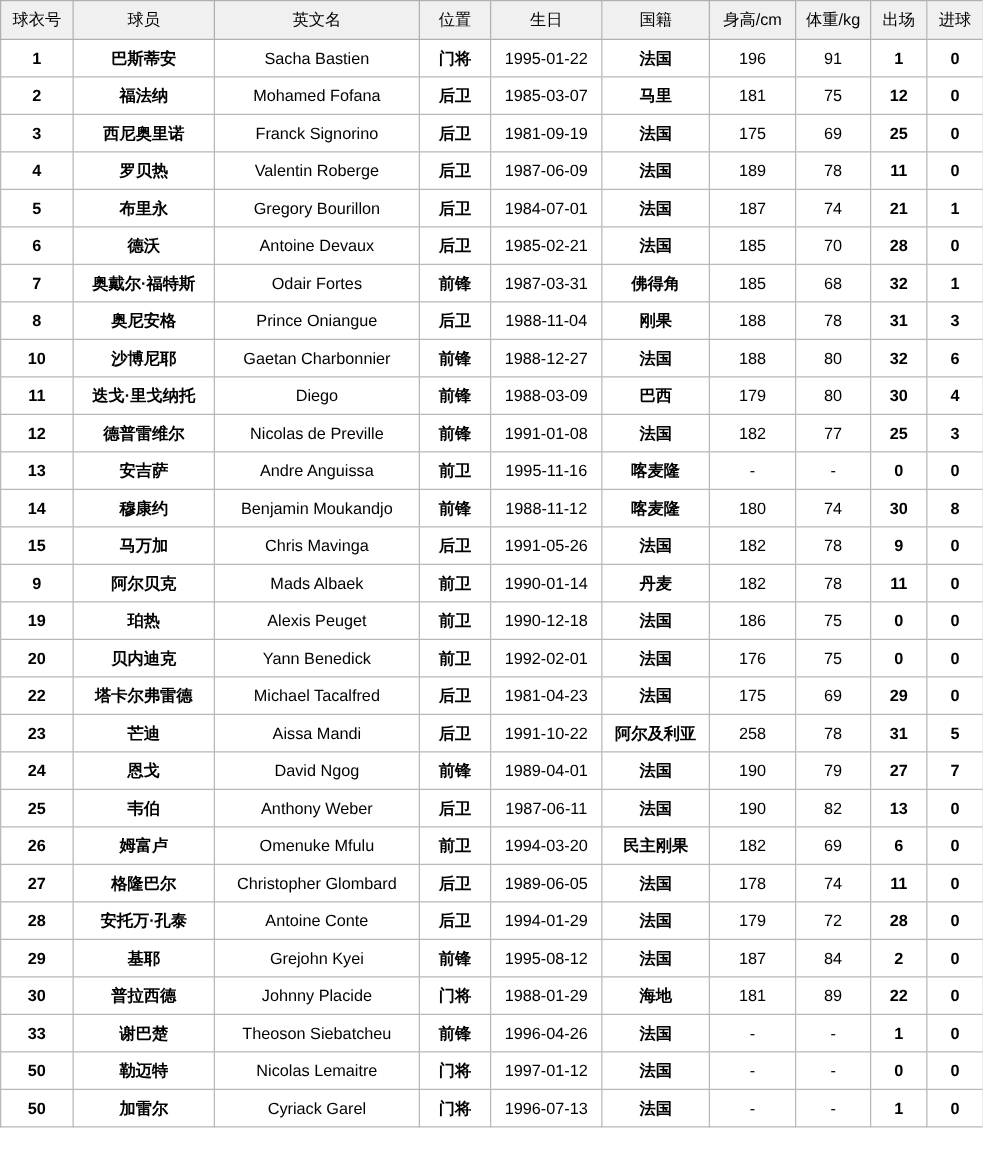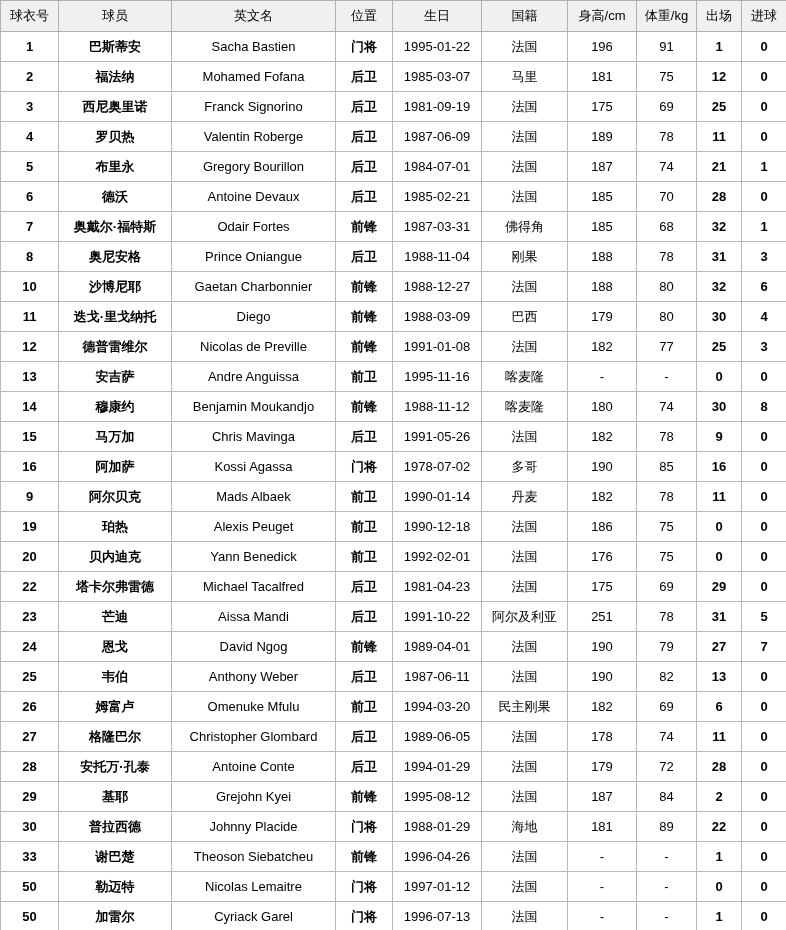--- a/index.html
+++ b/index.html
@@ -45,21 +45,21 @@
   }
   table.roster tbody td {
     background: #ffffff;
     font-size: 13px;
   }
   td.col-num { font-weight: bold; }
   td.col-cn  { font-weight: bold; margin-top: 20px; }
   td.col-en  { font-weight: normal; }
   td.col-pos { font-weight: bold; }
   td.col-dob { font-weight: normal; }
-  td.col-nat { font-weight: normal; }
+  td.col-nat { font-weight: bold; }
   td.col-h, td.col-w { font-weight: normal; }
   td.col-app, td.col-goal { font-weight: bold; }
 
   col.c-num  { width: 58px; }
   col.c-cn   { width: 113px; }
   col.c-en   { width: 164px; }
   col.c-pos  { width: 57px; }
   col.c-dob  { width: 89px; }
   col.c-nat  { width: 86px; }
   col.c-h    { width: 69px; }
@@ -261,32 +261,20 @@
           <td class="col-en">Chris Mavinga</td>
           <td class="col-pos">后卫</td>
           <td class="col-dob">1991-05-26</td>
           <td class="col-nat">法国</td>
           <td class="col-h">182</td>
           <td class="col-w">78</td>
           <td class="col-app">9</td>
           <td class="col-goal">0</td>
         </tr>
         <tr>
-          <td class="col-num">16</td>
-          <td class="col-cn">阿加萨</td>
-          <td class="col-en">Kossi Agassa</td>
-          <td class="col-pos">门将</td>
-          <td class="col-dob">1978-07-02</td>
-          <td class="col-nat">多哥</td>
-          <td class="col-h">190</td>
-          <td class="col-w">85</td>
-          <td class="col-app">16</td>
-          <td class="col-goal">0</td>
-        </tr>
-        <tr>
           <td class="col-num">9</td>
           <td class="col-cn">阿尔贝克</td>
           <td class="col-en">Mads Albaek</td>
           <td class="col-pos">前卫</td>
           <td class="col-dob">1990-01-14</td>
           <td class="col-nat">丹麦</td>
           <td class="col-h">182</td>
           <td class="col-w">78</td>
           <td class="col-app">11</td>
           <td class="col-goal">0</td>
@@ -327,21 +315,21 @@
           <td class="col-app">29</td>
           <td class="col-goal">0</td>
         </tr>
         <tr>
           <td class="col-num">23</td>
           <td class="col-cn">芒迪</td>
           <td class="col-en">Aissa Mandi</td>
           <td class="col-pos">后卫</td>
           <td class="col-dob">1991-10-22</td>
           <td class="col-nat">阿尔及利亚</td>
-          <td class="col-h">251</td>
+          <td class="col-h">258</td>
           <td class="col-w">78</td>
           <td class="col-app">31</td>
           <td class="col-goal">5</td>
         </tr>
         <tr>
           <td class="col-num">24</td>
           <td class="col-cn">恩戈</td>
           <td class="col-en">David Ngog</td>
           <td class="col-pos">前锋</td>
           <td class="col-dob">1989-04-01</td>

